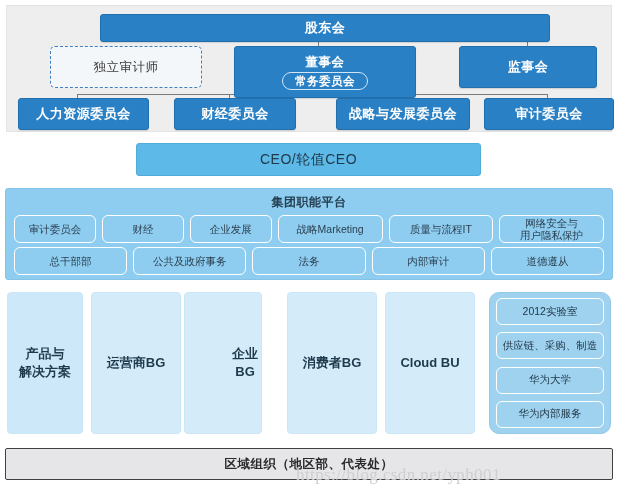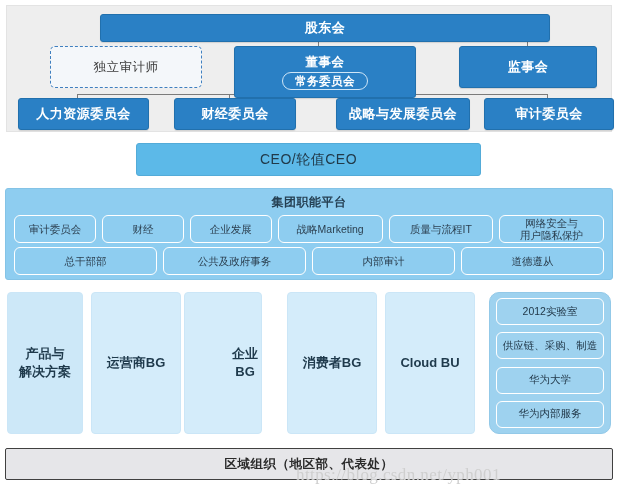--- a/index.html
+++ b/index.html
@@ -325,20 +325,23 @@
           <span class="multiline">网络安全与<br>用户隐私保护</span>
         </div>
     </div>
 
     <div class="plat-row">
       <div class="plat-chip">
           <span>总干部部</span>
         </div>
       <div class="plat-chip">
           <span>公共及政府事务</span>
+        </div>
+      <div class="plat-chip">
+          <span>法务</span>
         </div>
       <div class="plat-chip">
           <span>内部审计</span>
         </div>
       <div class="plat-chip">
           <span>道德遵从</span>
         </div>
     </div>
   </div>
 

